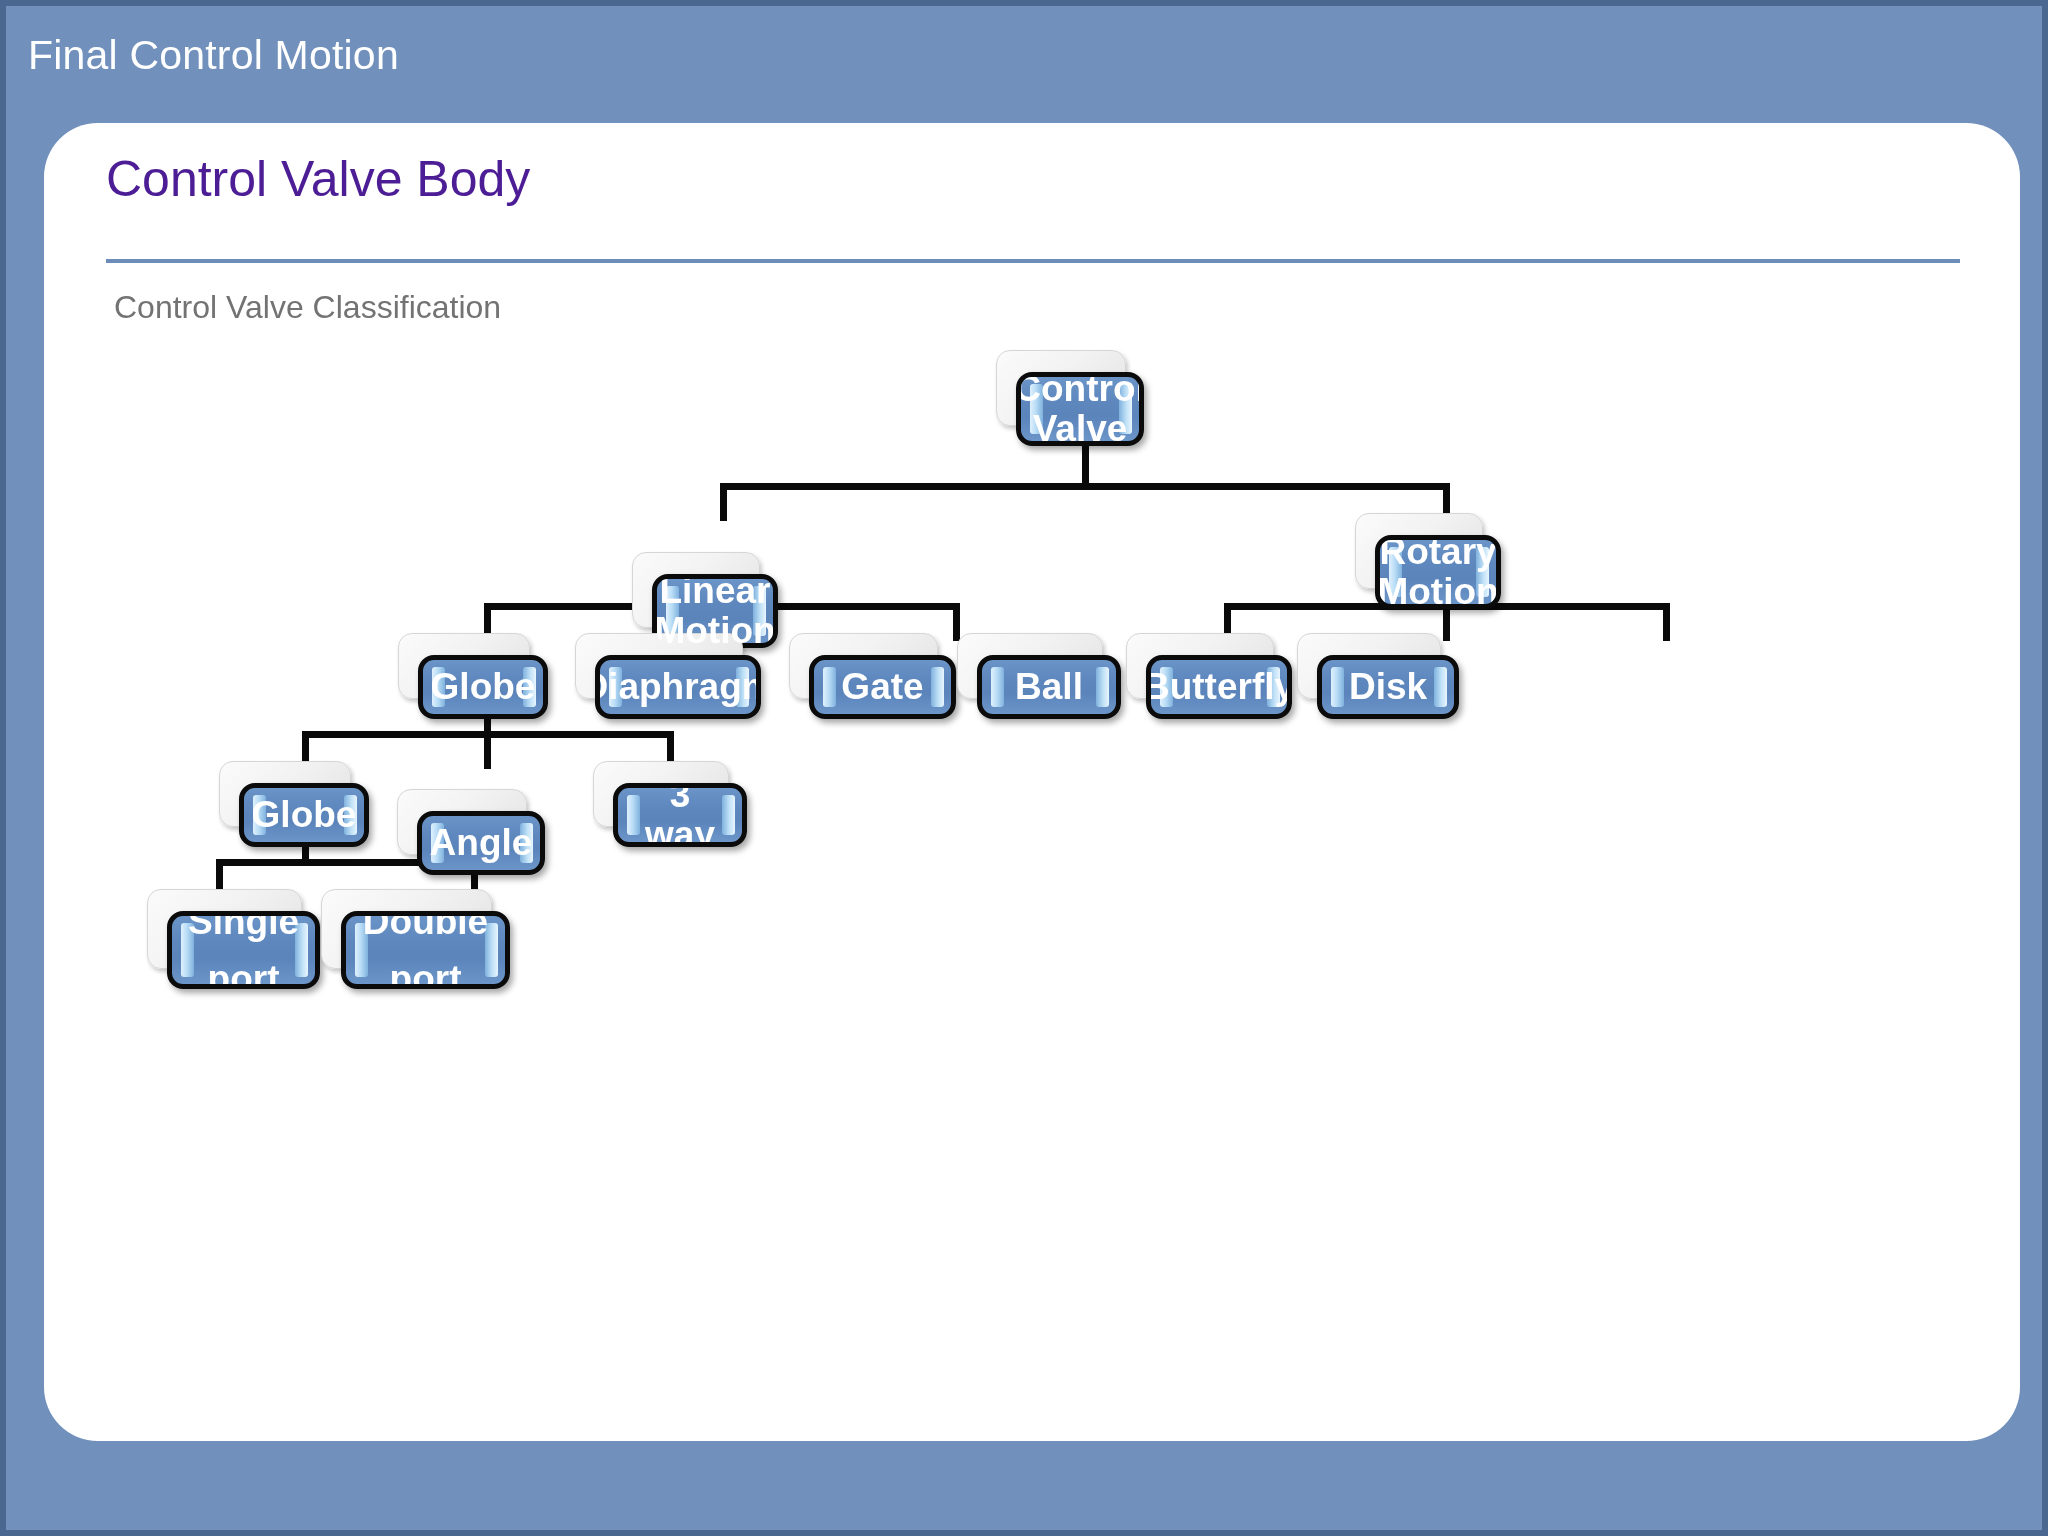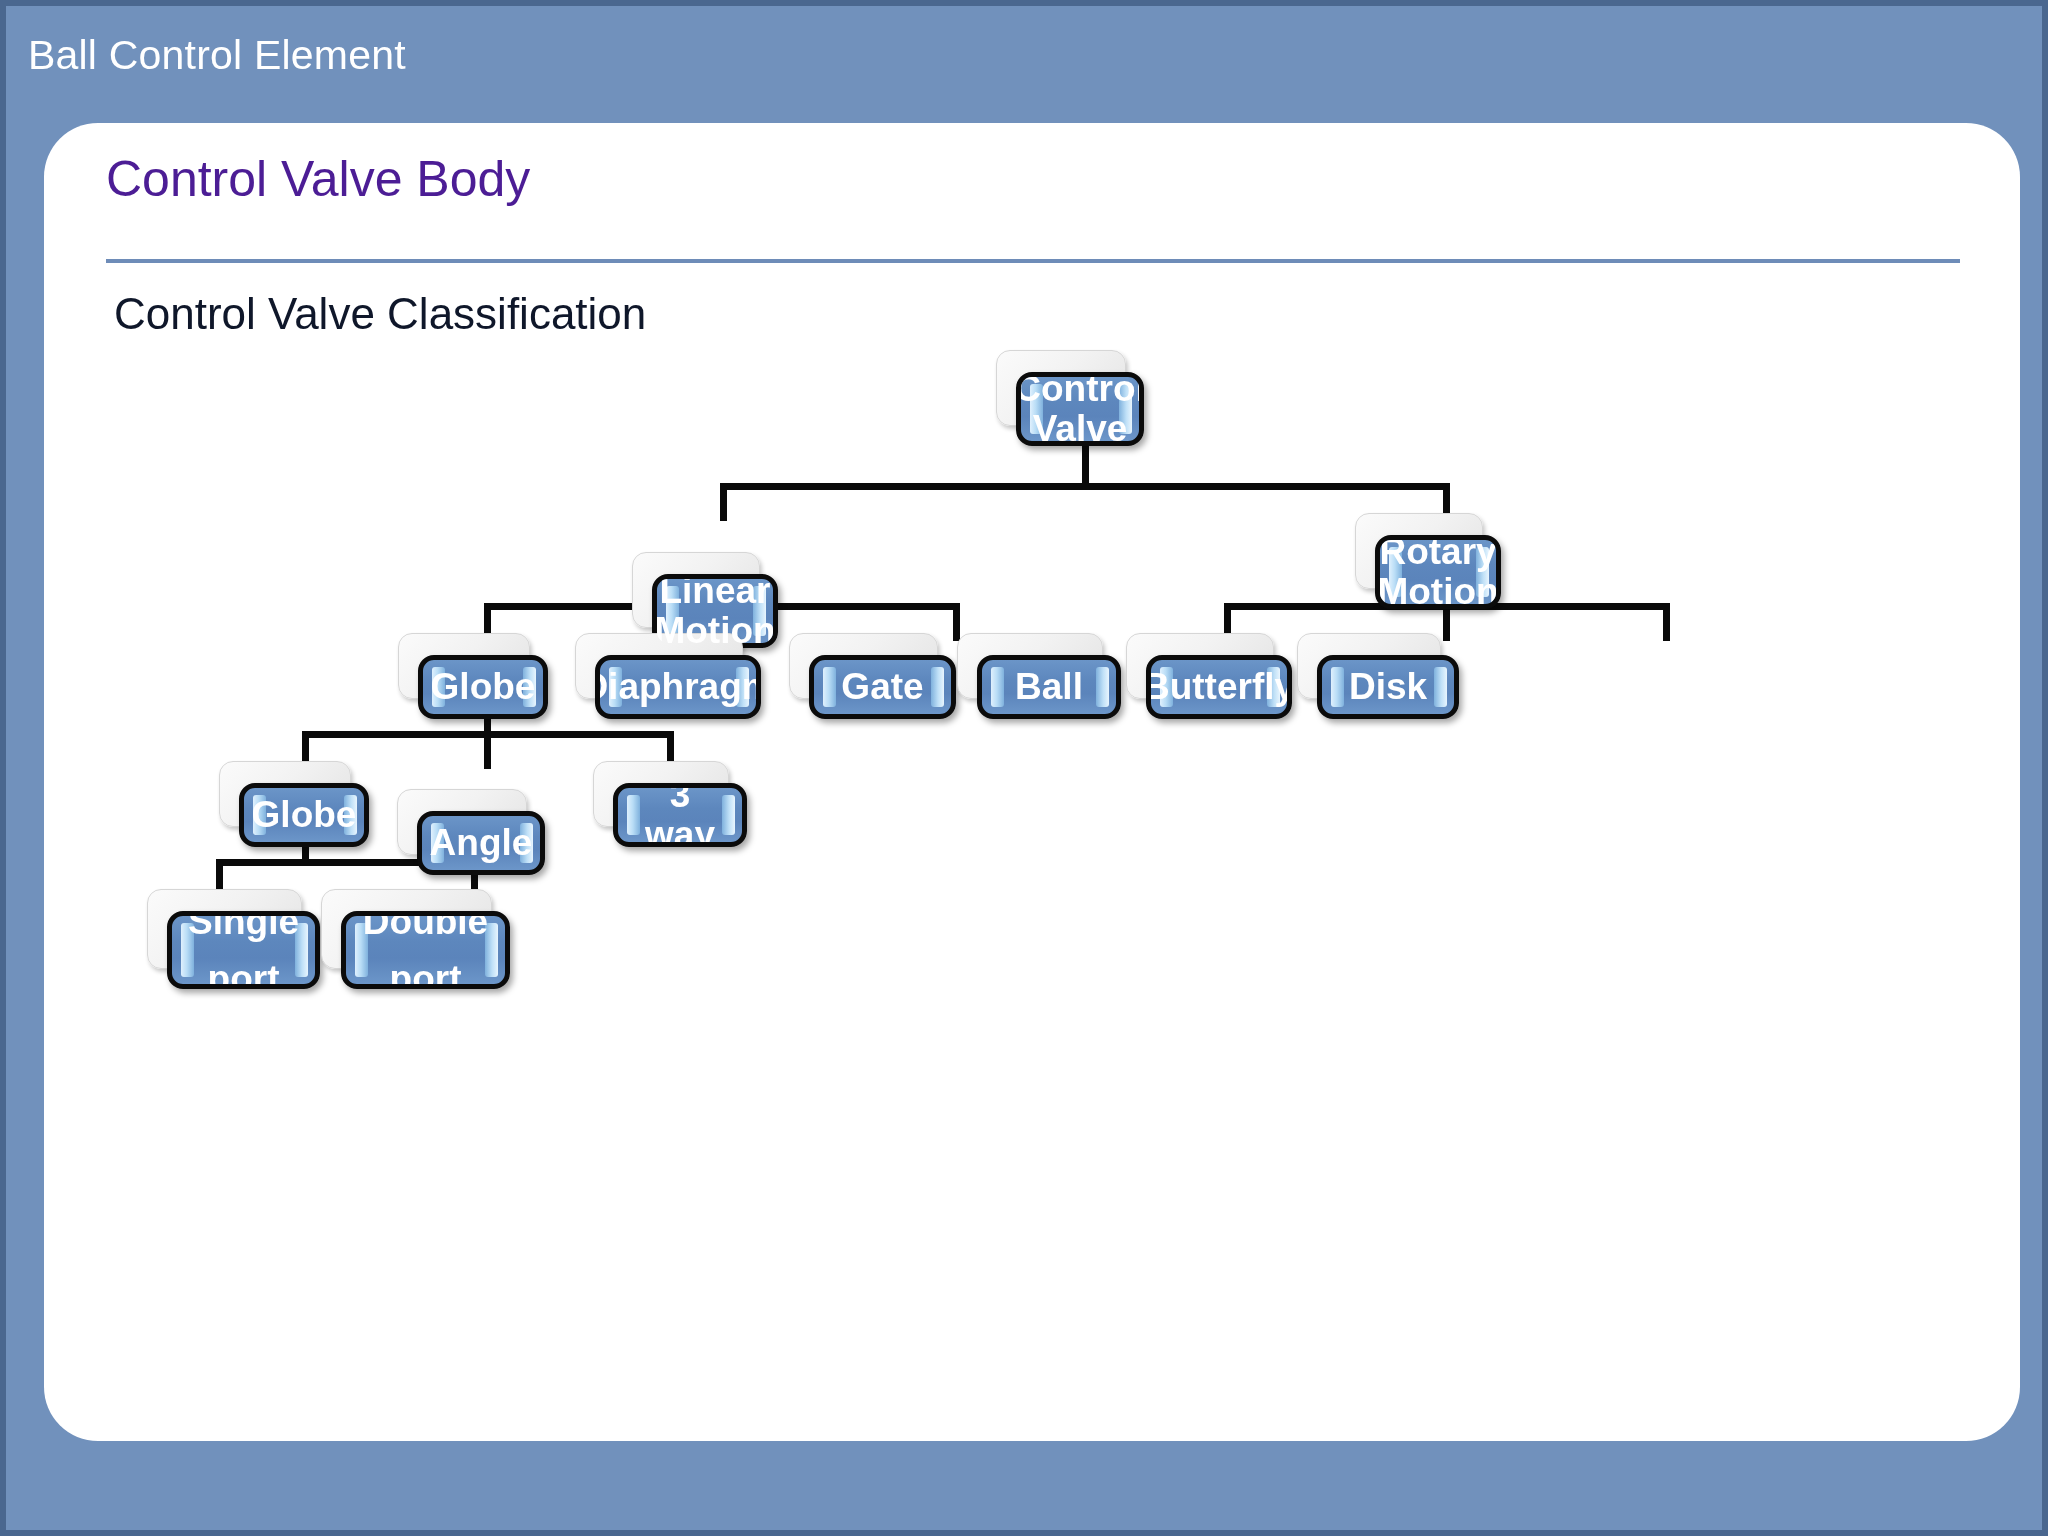--- a/index.html
+++ b/index.html
@@ -58,22 +58,22 @@
   }
   .title-rule {
     position: absolute;
     left: 62px; top: 136px;
     width: 1854px; height: 4px;
     background: #6e8cb8;
   }
   .section-heading {
     position: absolute;
     left: 70px; top: 166px;
-    font-size: 44px;
-    color: #0f172a;
+    font-size: 32px;
+    color: #737373;
     font-weight: 400;
     white-space: nowrap;
   }
 
   
   #diagram {
     position: absolute;
     left: 0; top: 0;
     width: 1976px; height: 1318px;
   }
@@ -148,21 +148,21 @@
   .n-lvl3   .label { font-size: 37px; }
   .n-lvl4   .label { font-size: 37px; }
   .n-lvl5   .label { font-size: 37px; line-height: 1.55; }
 </style>
 </head>
 <body>
 
 <div id="slide">
 
   <div id="slide-header">
-    <div class="header-title">Ball Control Element</div>
+    <div class="header-title">Final Control Motion</div>
   </div>
 
   <div id="content-card">
 
     <div class="card-title">Control Valve Body</div>
     <div class="title-rule"></div>
     <div class="section-heading">Control Valve Classification</div>
 
     <div id="diagram">
 

